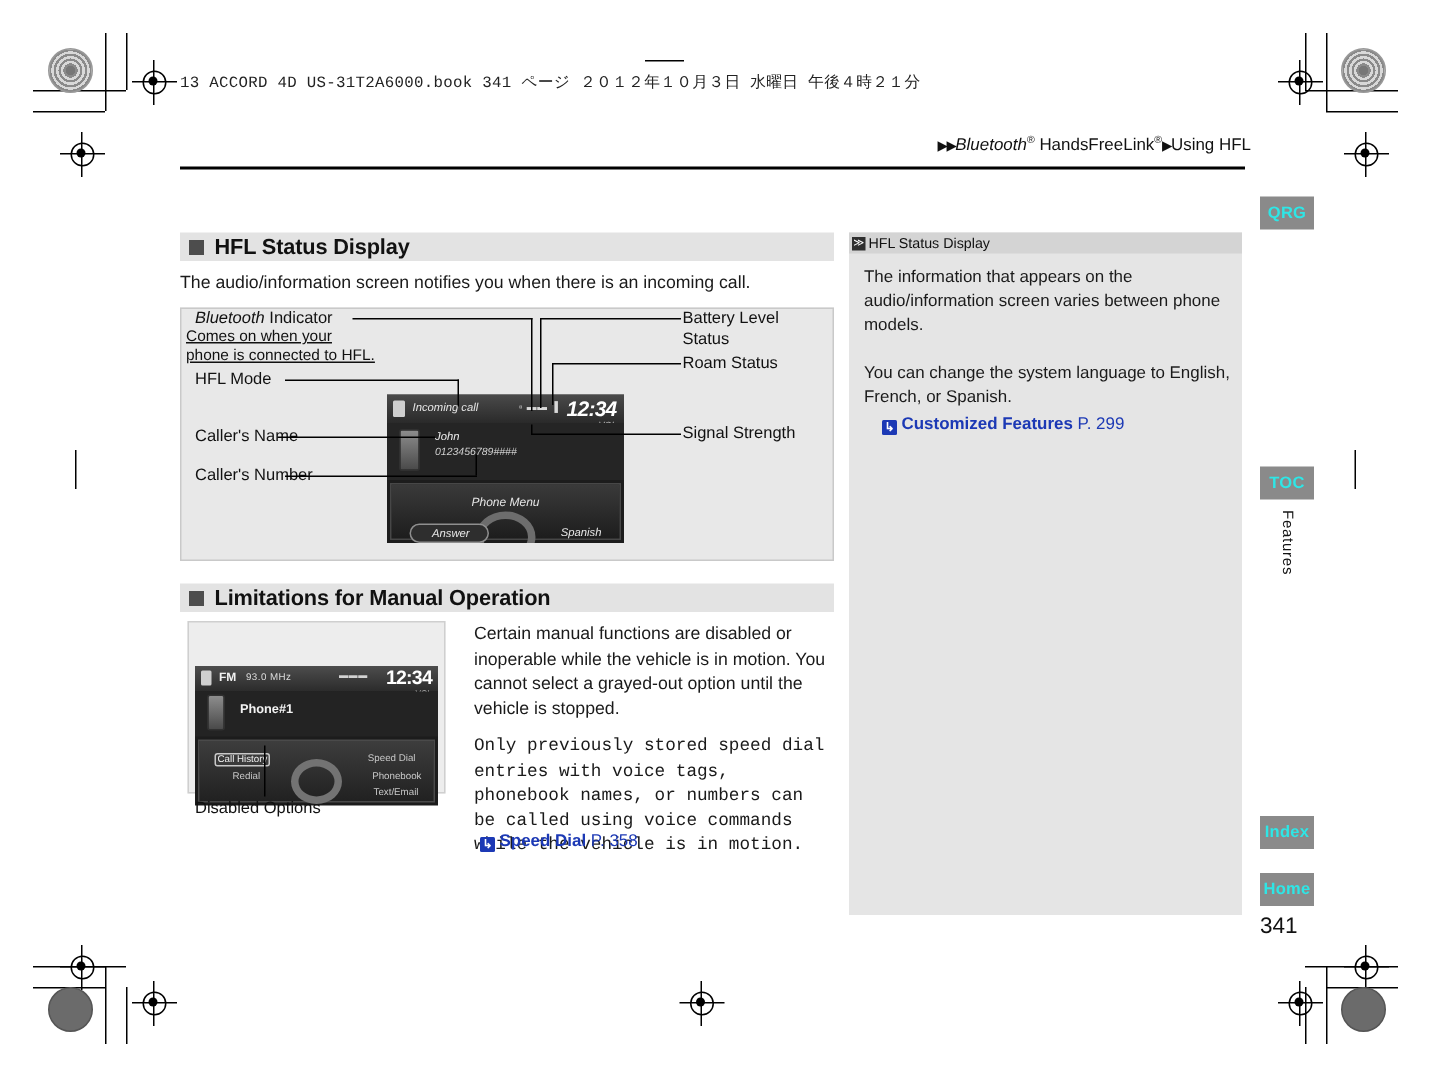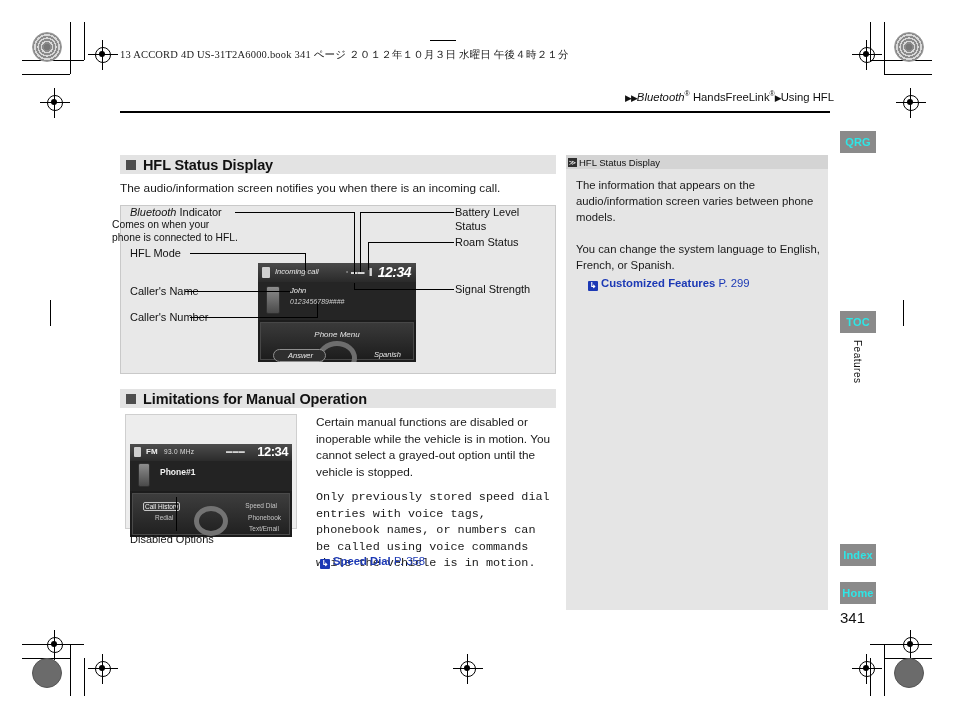--- a/index.html
+++ b/index.html
@@ -19,21 +19,21 @@
      background:
        radial-gradient(circle at 50% 50%, #777 0 3px, transparent 3px),
        repeating-radial-gradient(circle at 50% 50%, #8a8a8a 0 1.6px, #d8d8d8 1.6px 3.2px);
      border:1px solid #999;}
   .solidball{position:absolute;width:28px;height:28px;border-radius:50%;background:#6b6b6b;border:1px solid #555;}
 
   .cropline{position:absolute;background:#000;}
 
   
   .printinfo{position:absolute;left:120px;top:48px;font-size:10.5px;color:#222;
-      letter-spacing:.2px;font-family:Liberation Serif, serif;white-space:nowrap;}
+      letter-spacing:.2px;font-family:Liberation Mono, monospace;white-space:nowrap;}
 
   .breadcrumb{position:absolute;right:120px;top:90px;font-size:11.3px;color:#111;white-space:nowrap;}
   .breadcrumb i{font-style:italic;}
   .breadcrumb sup{font-size:7px;vertical-align:super;}
   .tri{font-size:9px;letter-spacing:-1px;}
 
   .hrule{position:absolute;left:120px;top:111px;width:710px;height:1.6px;background:#000;}
 
   
   .secthead{position:absolute;height:19px;background:#e3e3e3;display:flex;align-items:center;
@@ -237,21 +237,21 @@
     <div class="pmenu">Phone Menu</div>
     <div class="knob"></div>
     <div class="btn answer">Answer</div>
     <div class="btn ignore">Spanish</div>
   </div>
 </div>
 
 <div class="callout" style="left:130px;top:206px;">
   <i>Bluetooth</i><span> Indicator</span>
 </div>
-<div class="callout small" style="left:112px;top:219px;white-space:pre-line;">Comes on when your
+<div class="callout small" style="left:124px;top:219px;white-space:pre-line;text-decoration:underline;">Comes on when your
 phone is connected to HFL.</div>
 <div class="callout" style="left:130px;top:247px;">HFL Mode</div>
 <div class="callout" style="left:130px;top:285px;">Caller's Name</div>
 <div class="callout" style="left:130px;top:311px;">Caller's Number</div>
 <div class="callout" style="left:455px;top:206px;white-space:pre-line;">Battery Level
 Status</div>
 <div class="callout" style="left:455px;top:236px;">Roam Status</div>
 <div class="callout" style="left:455px;top:283px;">Signal Strength</div>
 
 <div class="leader" style="left:235px;top:212px;width:120px;height:1px;"></div>

